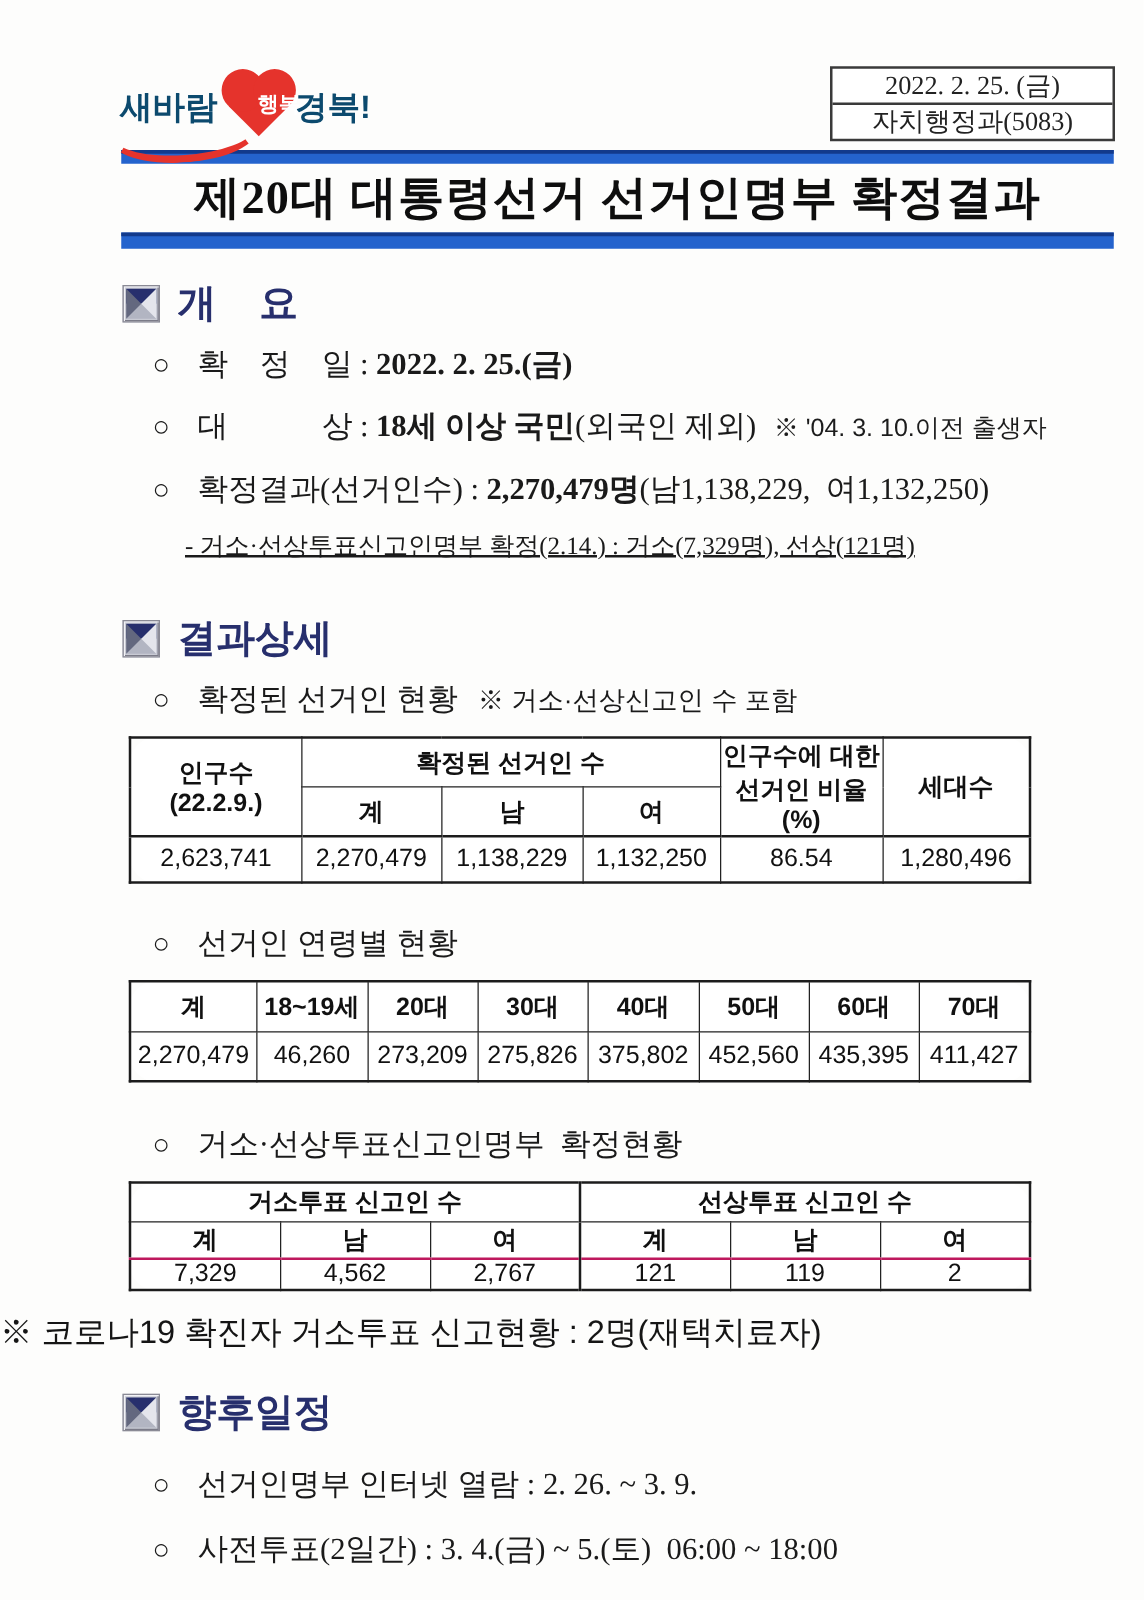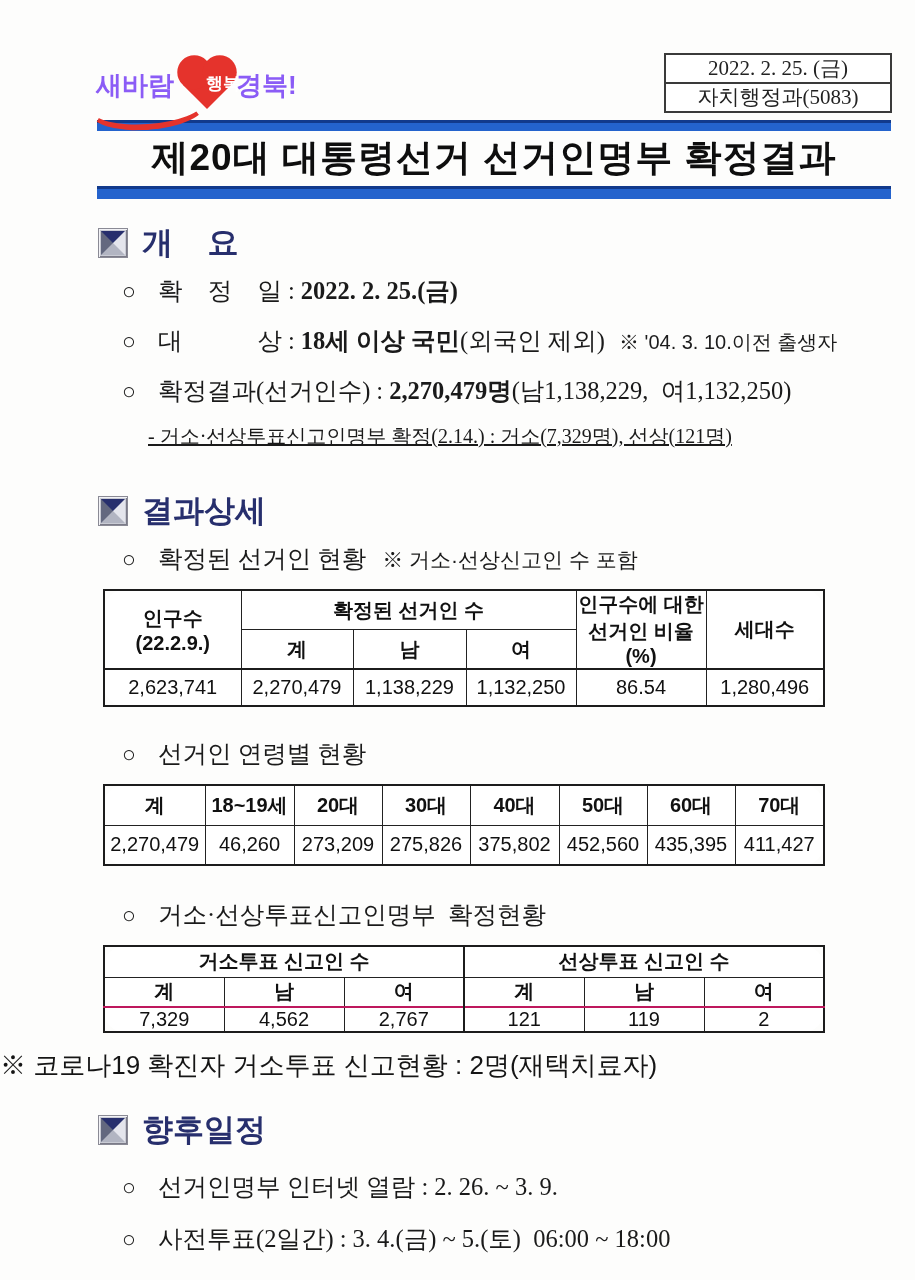--- a/index.html
+++ b/index.html
@@ -4,39 +4,39 @@
 <style>
   * { margin:0; padding:0; box-sizing:border-box; }
   html,body { width:915px; background:#ffffff; }
   body { font-family:"Liberation Serif", serif; color:#1a1a1a; }
   .page { position:relative; width:915px; height:1280px; background:#fdfdfc; overflow:hidden; }
 
   [data-bind] { white-space:pre-wrap; }
 
   
   .logo { position:absolute; left:96px; top:50px; display:flex; align-items:center; height:70px; }
-  .logo-word { font-family:"Liberation Sans", sans-serif; font-weight:bold; font-size:26px; color:#8b5cf6; position:relative; z-index:2; }
+  .logo-word { font-family:"Liberation Sans", sans-serif; font-weight:bold; font-size:26px; color:#0c4a6e; position:relative; z-index:2; }
   .logo-swoosh { position:absolute; left:-8px; top:34px; width:118px; height:46px; border:4px solid transparent;
                  border-bottom:6px solid #e5332c; border-radius:50%; transform:rotate(-4deg); z-index:1; }
   .heart-wrap { position:relative; width:64px; height:62px; margin:0 -4px 0 2px; z-index:3; top:-2px; }
   .heart { position:absolute; left:14px; top:16px; width:34px; height:34px; background:#e5332c; transform:rotate(-45deg); }
   .heart::before { content:""; position:absolute; width:34px; height:34px; border-radius:50%; background:#e5332c; top:-18px; left:0; }
   .heart::after  { content:""; position:absolute; width:34px; height:34px; border-radius:50%; background:#e5332c; top:0; left:18px; }
   .heart-text { position:absolute; left:0; top:20px; width:64px; text-align:right; z-index:4;
                 font-family:"Liberation Sans", sans-serif; font-weight:bold; font-size:17px; color:#ffffff; }
 
   .date-box { position:absolute; left:664px; top:53px; width:228px; border:2px solid #3a3a3a; text-align:center;
               font-size:21px; color:#222; background:#fff; }
   .date-box .row { padding:1px 4px; line-height:25px; }
   .date-box .row + .row { border-top:2px solid #3a3a3a; }
 
   .title-block { position:absolute; left:97px; top:120px; width:794px; }
   .rule { height:11px; background:#2463cd; border-top:3px solid #123a8c; }
   .rule.bottom { height:13px; }
-  .page-title { text-align:center; font-family:Liberation Sans, sans-serif; font-weight:bold;
+  .page-title { text-align:center; font-family:Liberation Serif, serif; font-weight:bold;
                 font-size:37px; letter-spacing:1px; color:#0e0e0e; padding:2px 0 3px 0; }
 
   
   .content { position:absolute; left:0; top:188px; width:915px; }
   .sec-head { display:flex; align-items:center; gap:14px; margin-left:98px; }
   .sec-icon { width:30px; height:30px; background:#c9cbd4; border:1px solid #8a8a95; padding:2px;
               box-shadow:inset 1px 1px 0 #f2f2f6, inset -1px -1px 0 #7b7b88; }
   .sec-icon .tri { width:0; height:0; border:12px solid; border-top-color:#272f6d; border-left-color:#63687f;
                    border-right-color:#e4e5ec; border-bottom-color:#b2b5c2; }
   .sec-title { font-family:"Liberation Sans", sans-serif; font-weight:bold; font-size:31px; color:#272f6d; }

